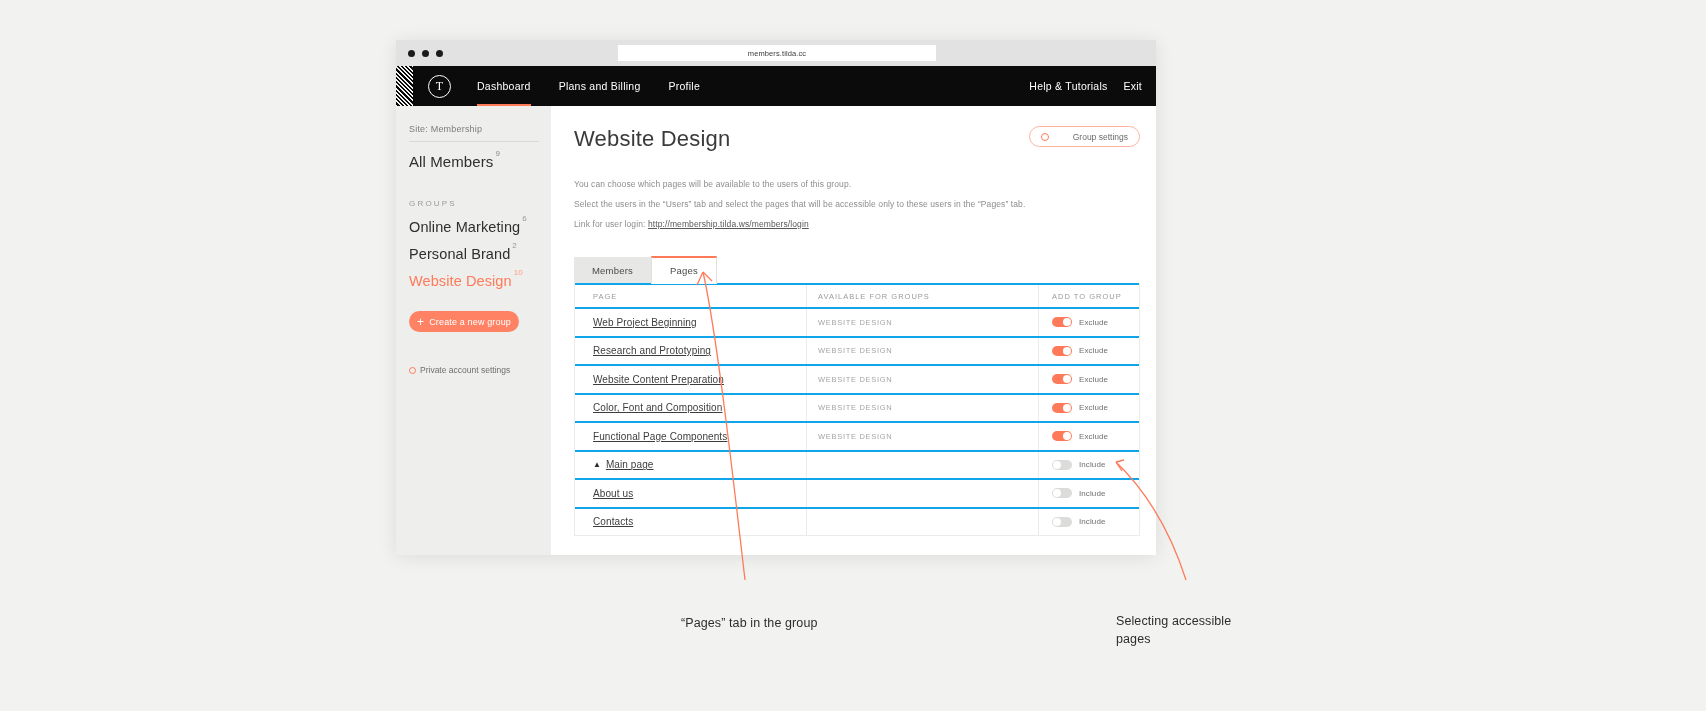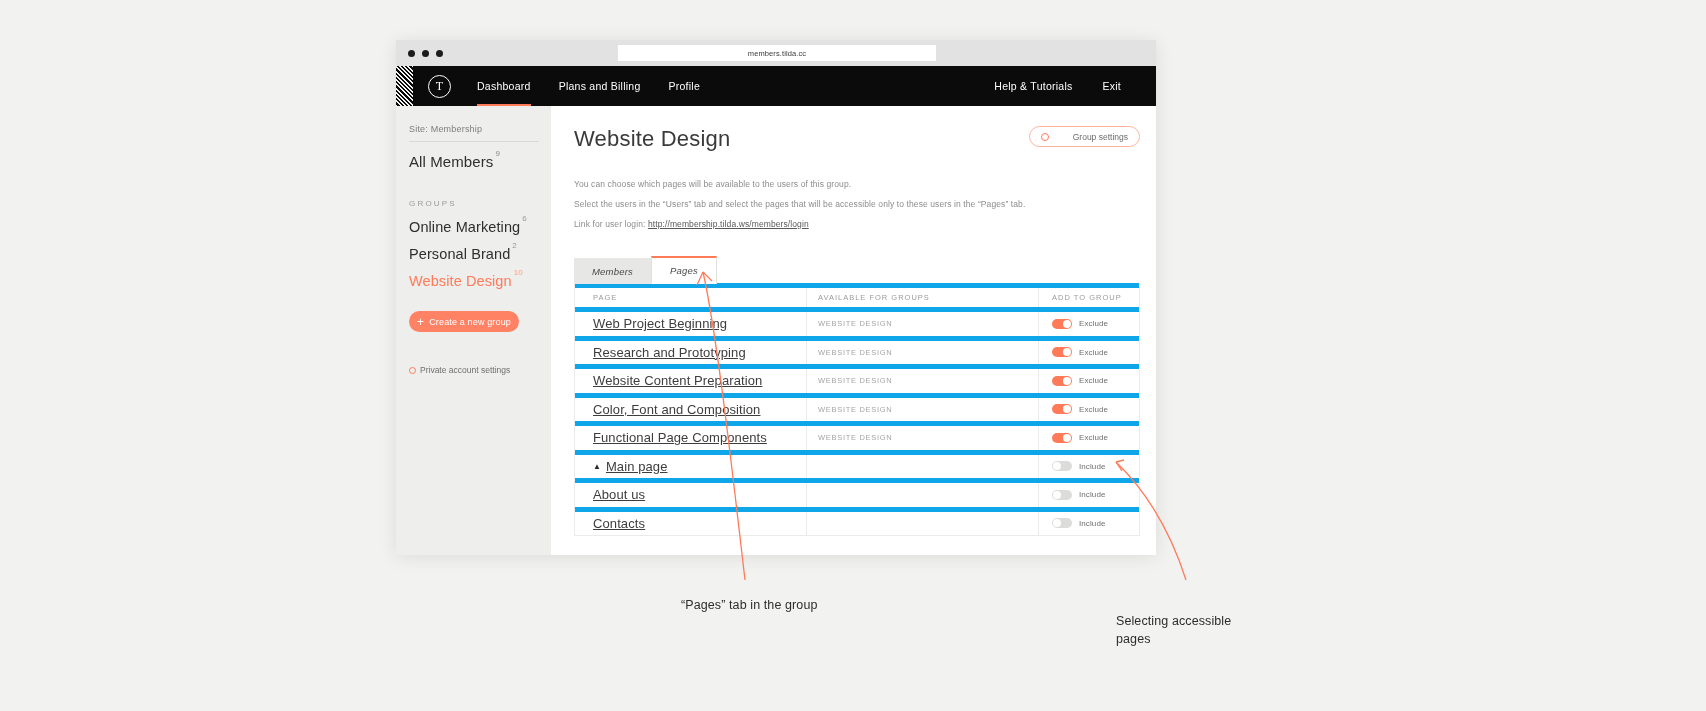--- a/index.html
+++ b/index.html
@@ -53,21 +53,21 @@
   }
   .navitems { display: flex; align-items: center; margin-left: 26px; gap: 28px; height: 40px; }
   .navitem {
     color: #ffffff; font-size: 10.5px; letter-spacing: .25px;
     height: 40px; display: flex; align-items: center; position: relative;
   }
   .navitem.active::after {
     content: ""; position: absolute; left: 0; right: 0; bottom: 0;
     height: 2.5px; background: #ff7a59;
   }
-  .navright { margin-left: auto; display: flex; gap: 30px; margin-right: 35px; }
+  .navright { margin-left: auto; display: flex; gap: 16px; margin-right: 14px; }
   .navright .navitem { font-size: 10.5px; }
 
   
   .appbody { display: flex; height: 449px; }
   .sidebar {
     width: 158px; background: #eeeeec; padding: 18px 12px 0 13px; position: relative;
   }
   .site-label {
     font-size: 9px; color: #7d7d7d; padding-bottom: 7px;
     border-bottom: 1px solid #d8d8d6; width: 130px; letter-spacing: .2px;
@@ -110,56 +110,56 @@
     border: 1px solid #ffb39f; border-radius: 12px;
     height: 21px; padding: 2px 11px;
     display: flex; align-items: center; gap: 24px;
     font-size: 8.5px; color: #6d6d6d; cursor: pointer; background: #fff;
   }
   .gear-ring { width: 8px; height: 8px; border-radius: 50%; border: 1.4px solid #ff7a59; }
   .desc { margin-top: 22px; font-size: 8.5px; color: #8d8d8d; line-height: 20px; letter-spacing: .1px; }
   .desc a { color: #585858; text-decoration: underline; }
 
   
-  .tabs { display: flex; margin-top: 22px; align-items: flex-end; font-style: italic; }
+  .tabs { display: flex; margin-top: 22px; align-items: center; }
   .tab {
     height: 26px; padding: 0 18px; font-size: 9.5px; color: #4a4a4a;
     display: flex; align-items: center; justify-content: center; cursor: pointer;
     background: #e7e7e5; letter-spacing: .2px;
   }
   .tab.active {
     background: #fff; border: 1px solid #e0e0de; border-bottom-color: #fff;
     border-top: 2.5px solid #ff7a59; height: 28px;
   }
 
   
   .tbl { width: 566px; border: 1px solid #ebebe9; border-top: none; margin-top: -1px; }
-  .trow { display: flex; border-top: 5px solid #0ea5e9; height: 28.5px; align-items: center; }
+  .trow { display: flex; border-top: 2px solid #0ea5e9; height: 28.5px; align-items: center; }
   .trow.head { height: 24px; }
   .c1 { width: 232px; padding-left: 18px; display: flex; align-items: center; gap: 5px; border-right: 1px solid #ebebe9; height: 100%; }
   .c2 { width: 232px; padding-left: 11px; display: flex; align-items: center; border-right: 1px solid #ebebe9; height: 100%; }
   .c3 { flex: 1; padding-left: 13px; display: flex; align-items: center; gap: 7px; height: 100%; }
   .th { font-size: 7.5px; color: #9b9b9b; letter-spacing: 1px; }
-  .pagelink { font-size: 13px; color: #3d3d3d; cursor: pointer; letter-spacing: .1px; }
+  .pagelink { font-size: 10px; color: #3d3d3d; cursor: pointer; letter-spacing: .1px; }
   .grouptag { font-size: 7.5px; color: #a5a5a5; letter-spacing: .7px; }
   .home-ico { font-size: 8px; color: #2a2a2a; }
   .toggle { width: 20px; height: 10px; border-radius: 5px; position: relative; cursor: pointer; }
   .toggle .knob { position: absolute; width: 8px; height: 8px; border-radius: 50%; background: #fff; top: 1px; }
   .toggle.on { background: #ff7a59; }
   .toggle.on .knob { right: 1px; }
   .toggle.off { background: #dcdcda; }
   .toggle.off .knob { left: 1px; }
   .tgl-label { font-size: 8px; color: #6f6f6f; letter-spacing: .1px; }
 
   
   .anno {
     position: absolute; font-size: 12.5px; color: #2d2d2d;
     line-height: 18px; letter-spacing: .1px;
   }
-  #anno1 { left: 681px; top: 596px; }
+  #anno1 { left: 681px; top: 614px; }
   #anno2 { left: 1116px; top: 612px; width: 140px; }
   svg.arrows { position: absolute; left: 0; top: 0; width: 1706px; height: 711px; pointer-events: none; }
 </style>
 </head>
 <body>
 
 <div id="stage">
 
   <div class="window">
 

